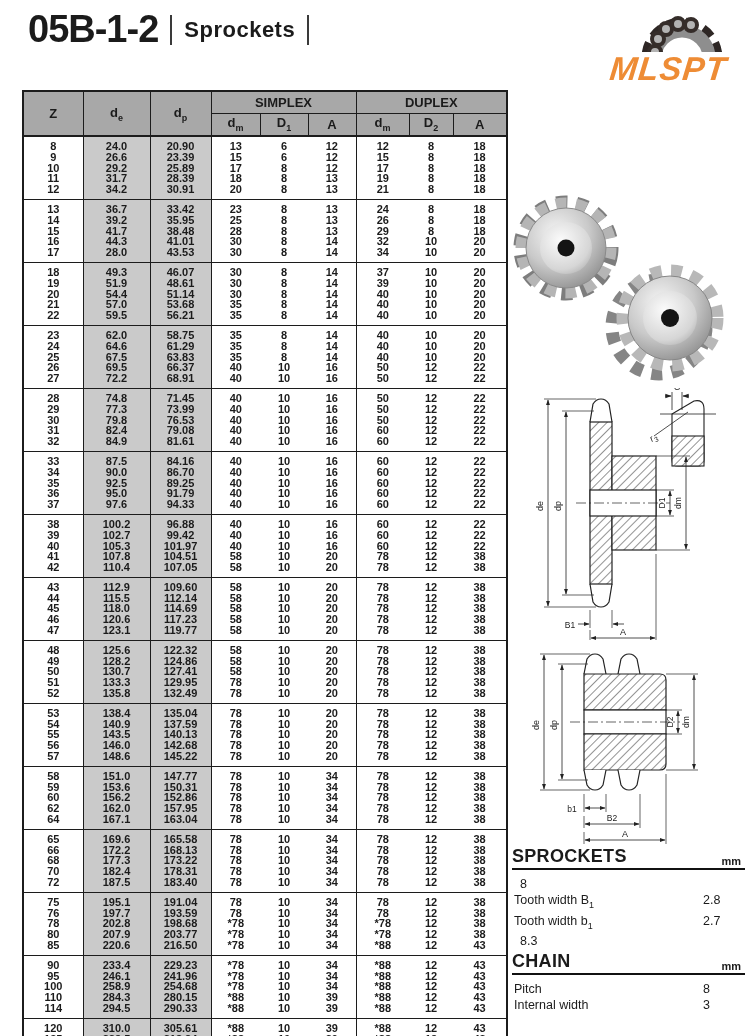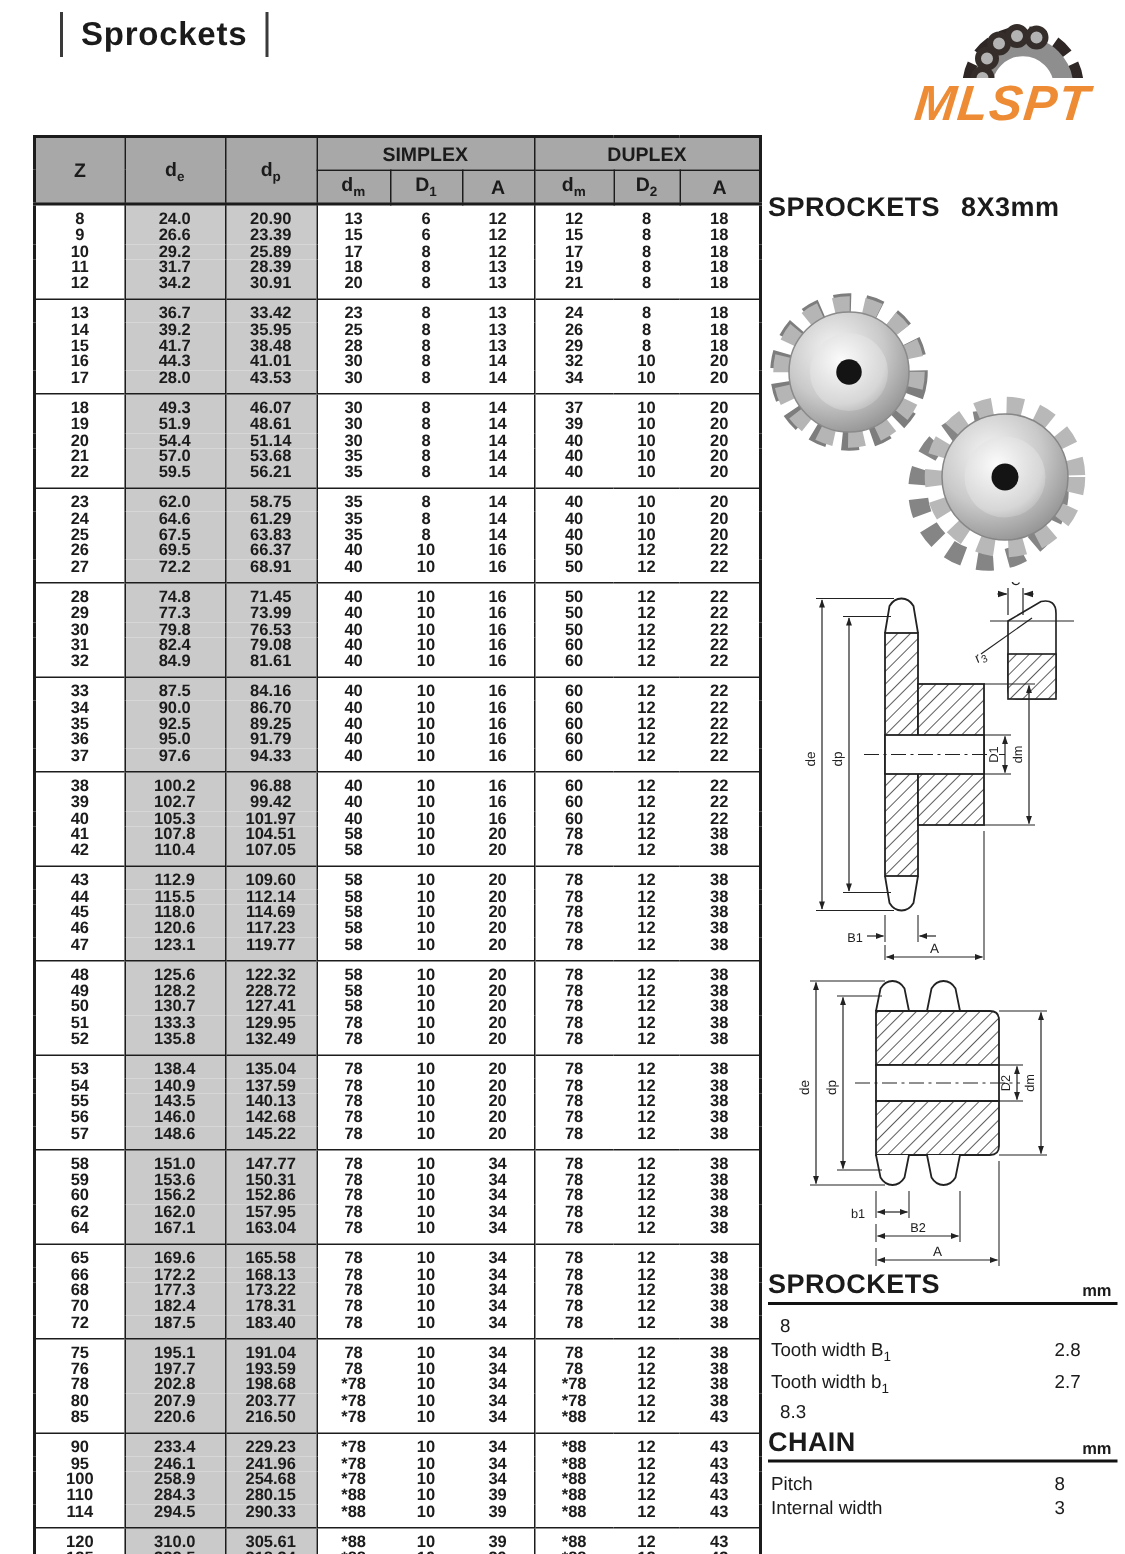--- a/index.html
+++ b/index.html
@@ -66,20 +66,21 @@
   .spec-row { display:flex; font-size:12.5px; line-height:16px; padding-left:2px; }
   .spec-label { flex:1; }
   .spec-label sub { font-size:9px; }
   .spec-value { width:48px; text-align:left; padding-left:6px; }
   svg text { font-family:"Liberation Sans", sans-serif; }
 </style>
 </head>
 <body>
 
 <div class="page-header">
+  <span class="model-title">05B-1-2</span>
   <span class="vbar"></span>
   <span class="subtitle">Sprockets</span>
   <span class="vbar"></span>
 </div>
 
 <div class="logo">
   <svg width="142" height="56" viewBox="0 0 142 56">
     <defs>
       <clipPath id="lclip">
           <rect x="0" y="0" width="142" height="50"></rect>
@@ -593,21 +594,21 @@
         <td>58</td>
         <td>10</td>
         <td>20</td>
         <td>78</td>
         <td>12</td>
         <td>38</td>
       </tr>
       <tr>
         <td>49</td>
         <td>128.2</td>
-        <td>228.72</td>
+        <td>124.86</td>
         <td>58</td>
         <td>10</td>
         <td>20</td>
         <td>78</td>
         <td>12</td>
         <td>38</td>
       </tr>
       <tr>
         <td>50</td>
         <td>130.7</td>
@@ -947,23 +948,20 @@
         <td>10</td>
         <td>39</td>
         <td>*88</td>
         <td>12</td>
         <td>43</td>
       </tr>
     </tbody>
   </table>
 
 <div class="right-col">
-  <div class="prod-heading">
-    <span>SPROCKETS</span><span class="size">8X3mm</span>
-  </div>
 </div>
 
 <div class="photos">
   <svg width="236" height="206" viewBox="0 0 236 206">
     <defs>
       <radialGradient id="met1" cx="38%" cy="32%" r="75%">
         <stop offset="0%" stop-color="#f5f5f5"></stop>
           <stop offset="55%" stop-color="#c9c9c9"></stop>
           <stop offset="100%" stop-color="#8f8f8f"></stop>
       </radialGradient>

